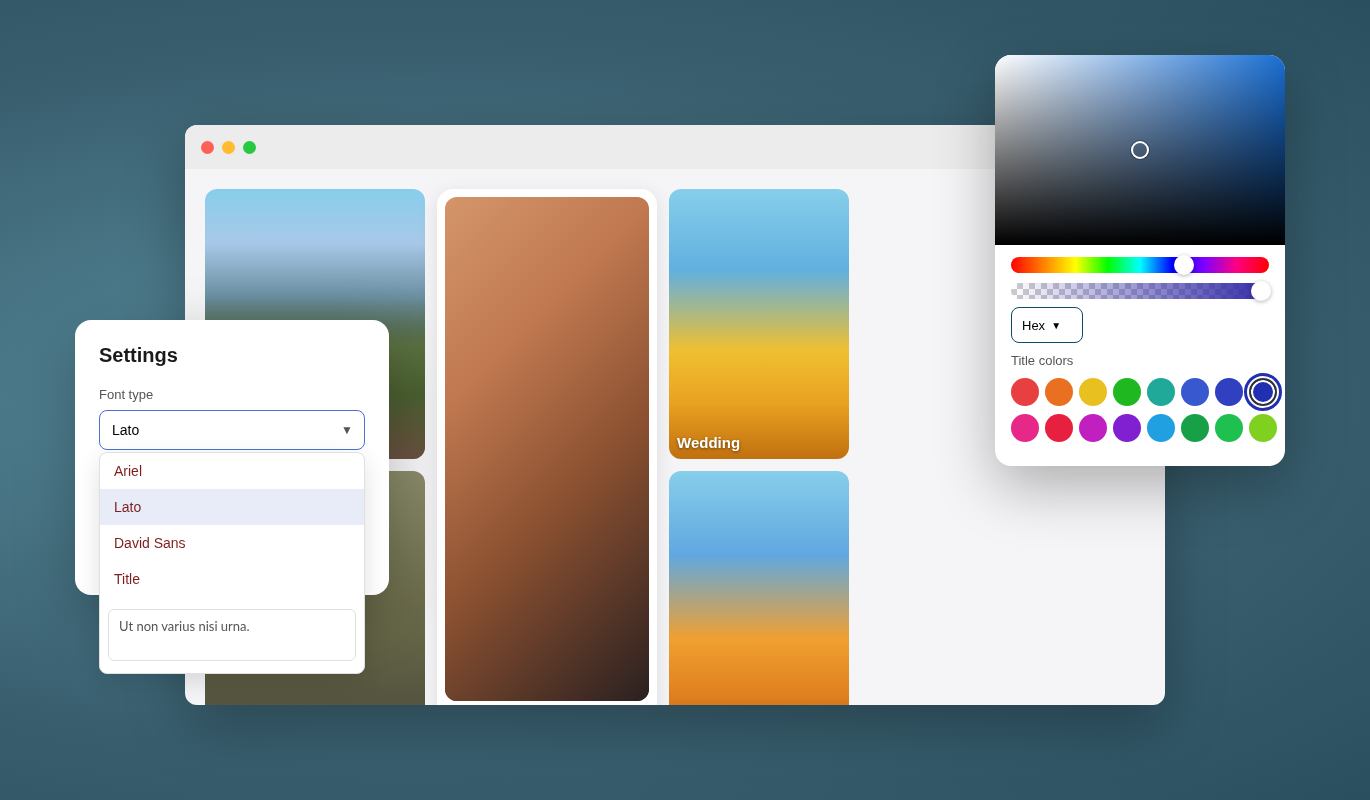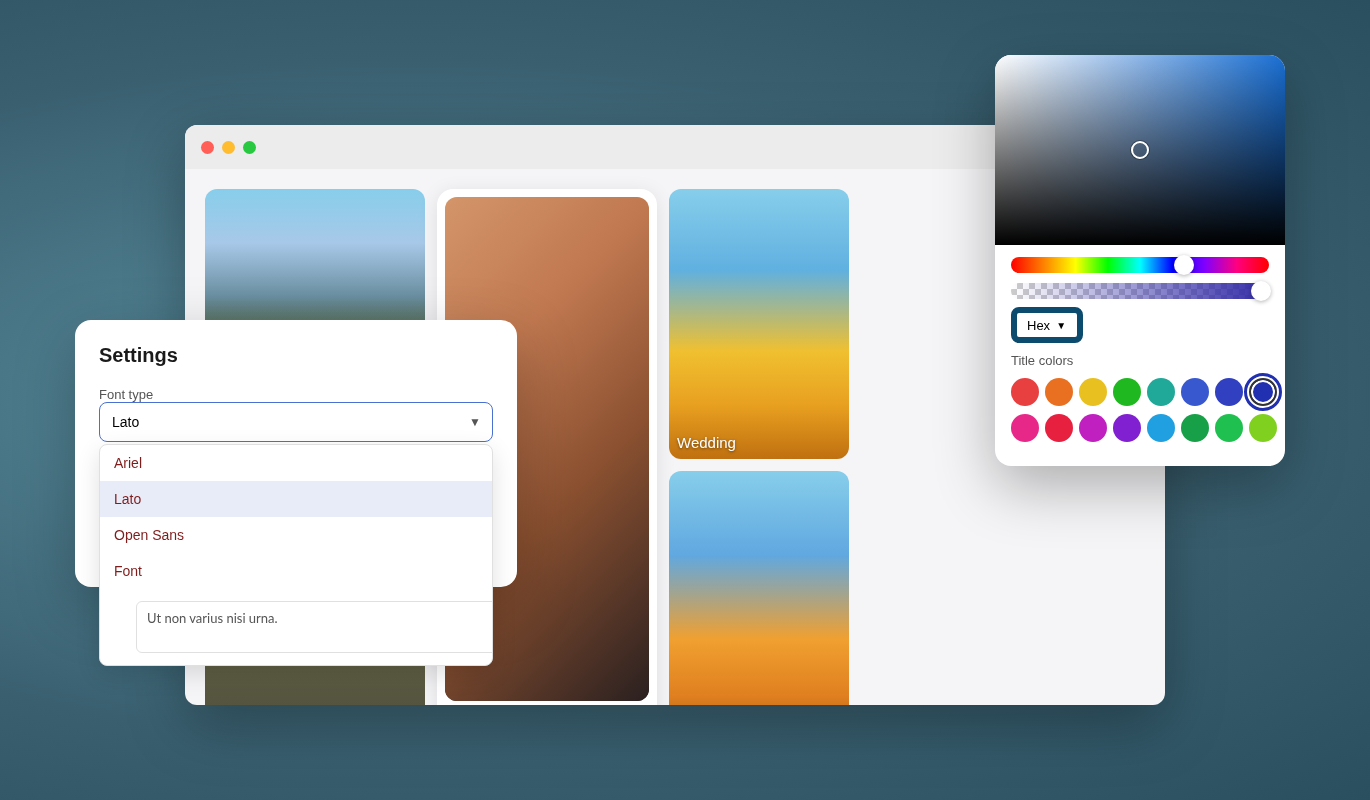--- a/index.html
+++ b/index.html
@@ -131,48 +131,49 @@
 
     .wedding-card {
       grid-column: 3 / 4;
       grid-row: 1 / 2;
     }
     .wedding-title {
       position: absolute;
       bottom: 8px;
       left: 8px;
       font-size: 15px;
-      font-weight: 400;
+      font-weight: 700;
       color: white;
       text-shadow: 0 1px 3px rgba(0,0,0,0.5);
     }
 
     
     .settings-panel {
       position: absolute;
       top: 320px;
       left: 75px;
-      width: 442px;
+      width: 314px;
       background: white;
       border-radius: 16px;
       box-shadow: 0 20px 60px rgba(0,0,0,0.25);
       padding: 24px;
       z-index: 10;
     }
 
     .settings-title {
       font-size: 20px;
       font-weight: 600;
       color: #1a1a1a;
       margin-bottom: 20px;
     }
 
     .settings-label {
       font-size: 13px;
       color: #555;
+      margin-bottom: 8px;
     }
 
     .font-select-wrapper {
       position: relative;
       margin-bottom: 0;
     }
 
     .font-select {
       width: 100%;
       height: 40px;
@@ -225,21 +226,20 @@
       width: 100%;
       height: 52px;
       border: 1px solid #e0e0e0;
       border-radius: 6px;
       padding: 8px 10px;
       font-size: 13px;
       color: #555;
       resize: none;
       outline: none;
       font-family: 'Lato', sans-serif;
-      margin-left: 28px;
     }
 
     .settings-divider {
       height: 1px;
       background: #f0f0f0;
       margin: 16px 0;
     }
 
     .toggle-row {
       display: flex;
@@ -355,21 +355,21 @@
     .color-code-row {
       display: flex;
       align-items: center;
       gap: 8px;
       padding: 0 16px;
       margin-bottom: 10px;
     }
 
     .color-format-select {
       height: 36px;
-      border: 6px solid #0c4a6e;
+      border: 1px solid #0c4a6e;
       border-radius: 8px;
       padding: 0 10px;
       font-size: 13px;
       background: white;
       cursor: pointer;
       display: flex;
       align-items: center;
       gap: 6px;
       min-width: 72px;
     }
@@ -454,22 +454,22 @@
       <option>Ariel</option>
       <option>Open Sans</option>
       <option>David</option>
     </select>
     <span class="select-chevron">▼</span>
 
     
     <div class="dropdown-menu">
       <div class="dropdown-item">Ariel</div>
       <div class="dropdown-item active">Lato</div>
-      <div class="dropdown-item">Open Sans</div>
-      <div class="dropdown-item">Font</div>
+      <div class="dropdown-item">David Sans</div>
+      <div class="dropdown-item">Title</div>
       <div class="text-area-row" style="padding:4px 8px 8px;">
         <textarea class="sample-textarea" style="">Ut non varius nisi urna.</textarea>
       </div>
     </div>
   </div>
 
   <div class="settings-divider"></div>
 
   <div class="toggle-row">
     <span class="toggle-label">Show Title</span>

